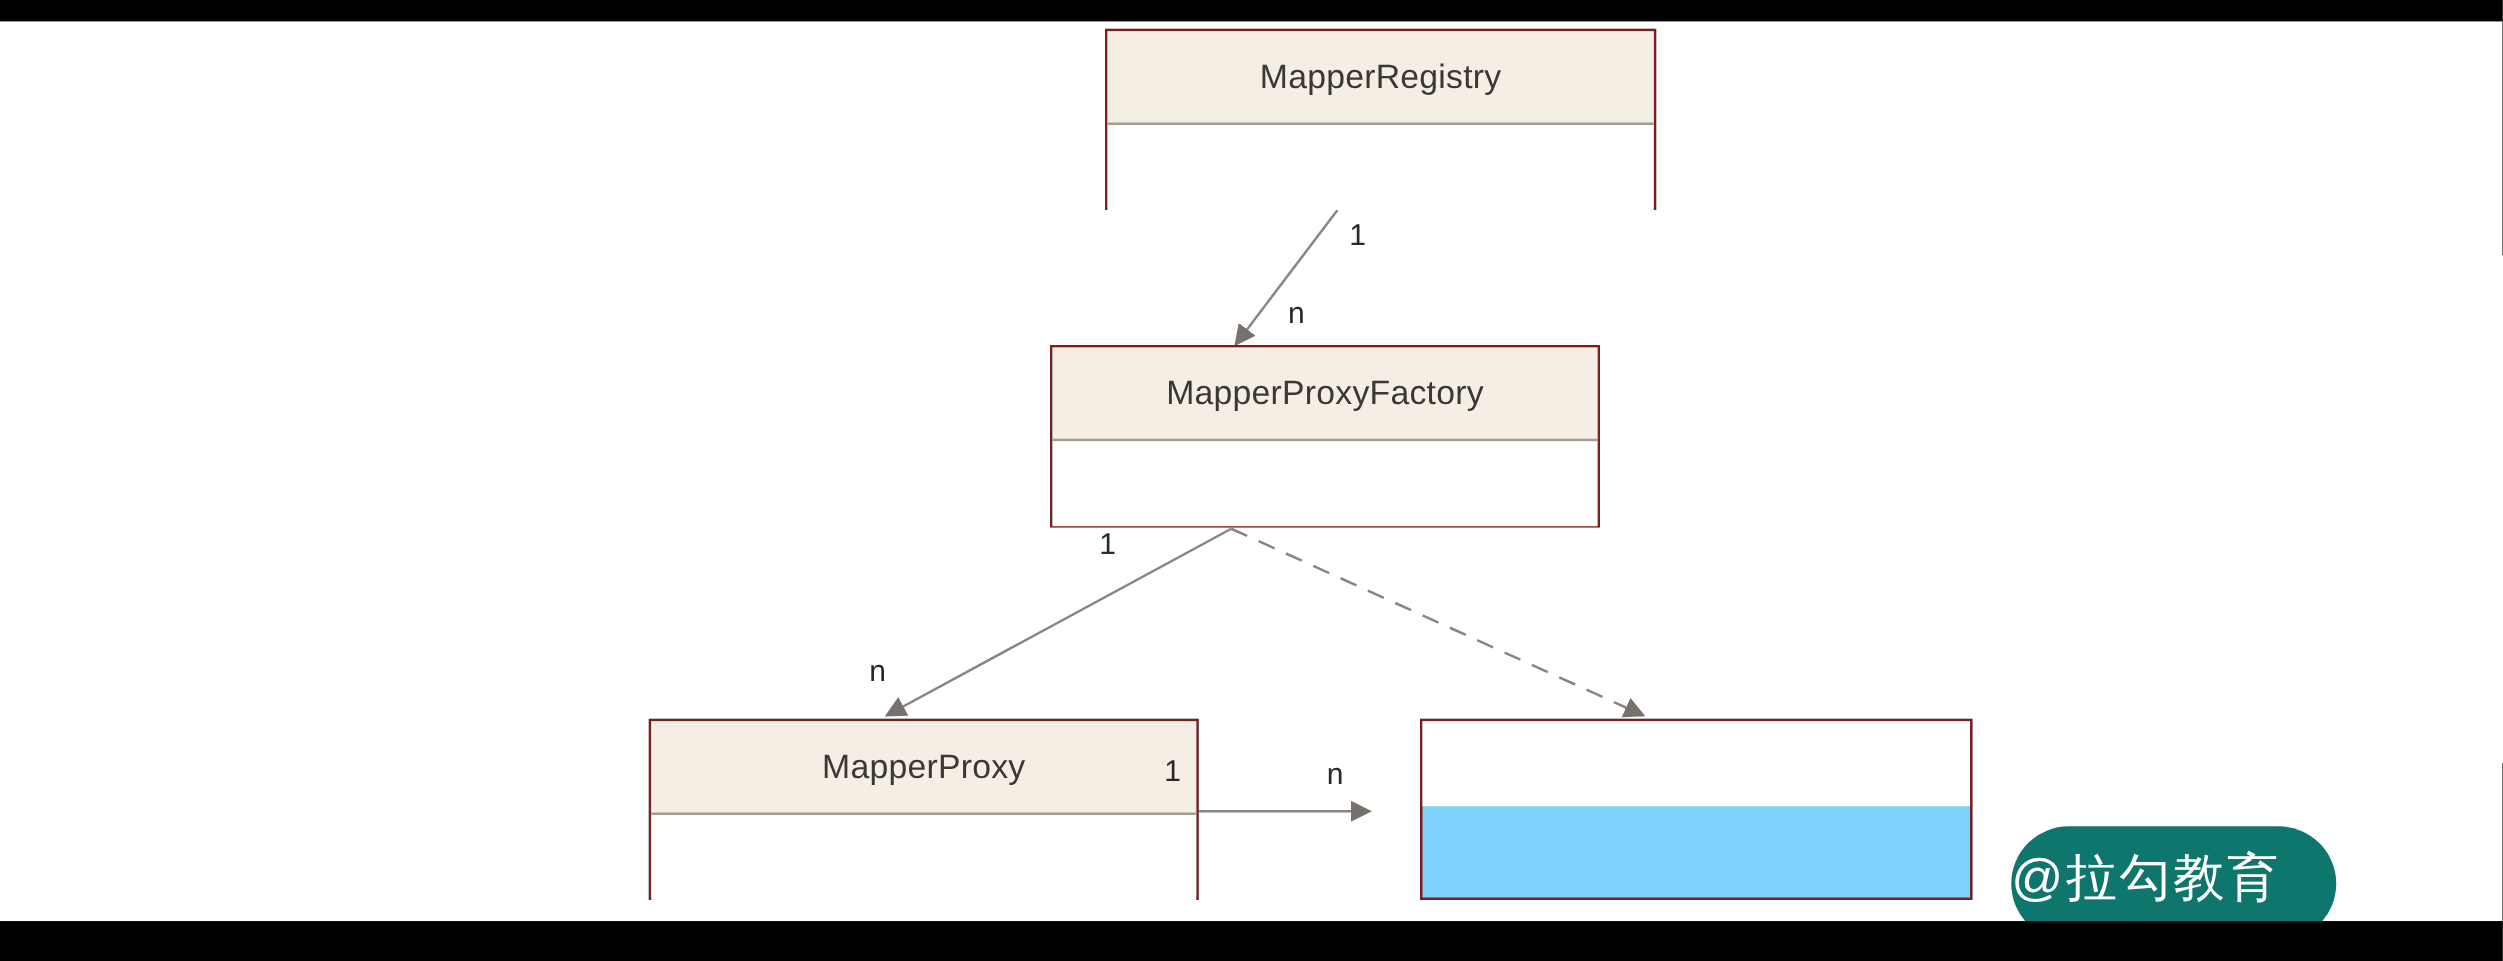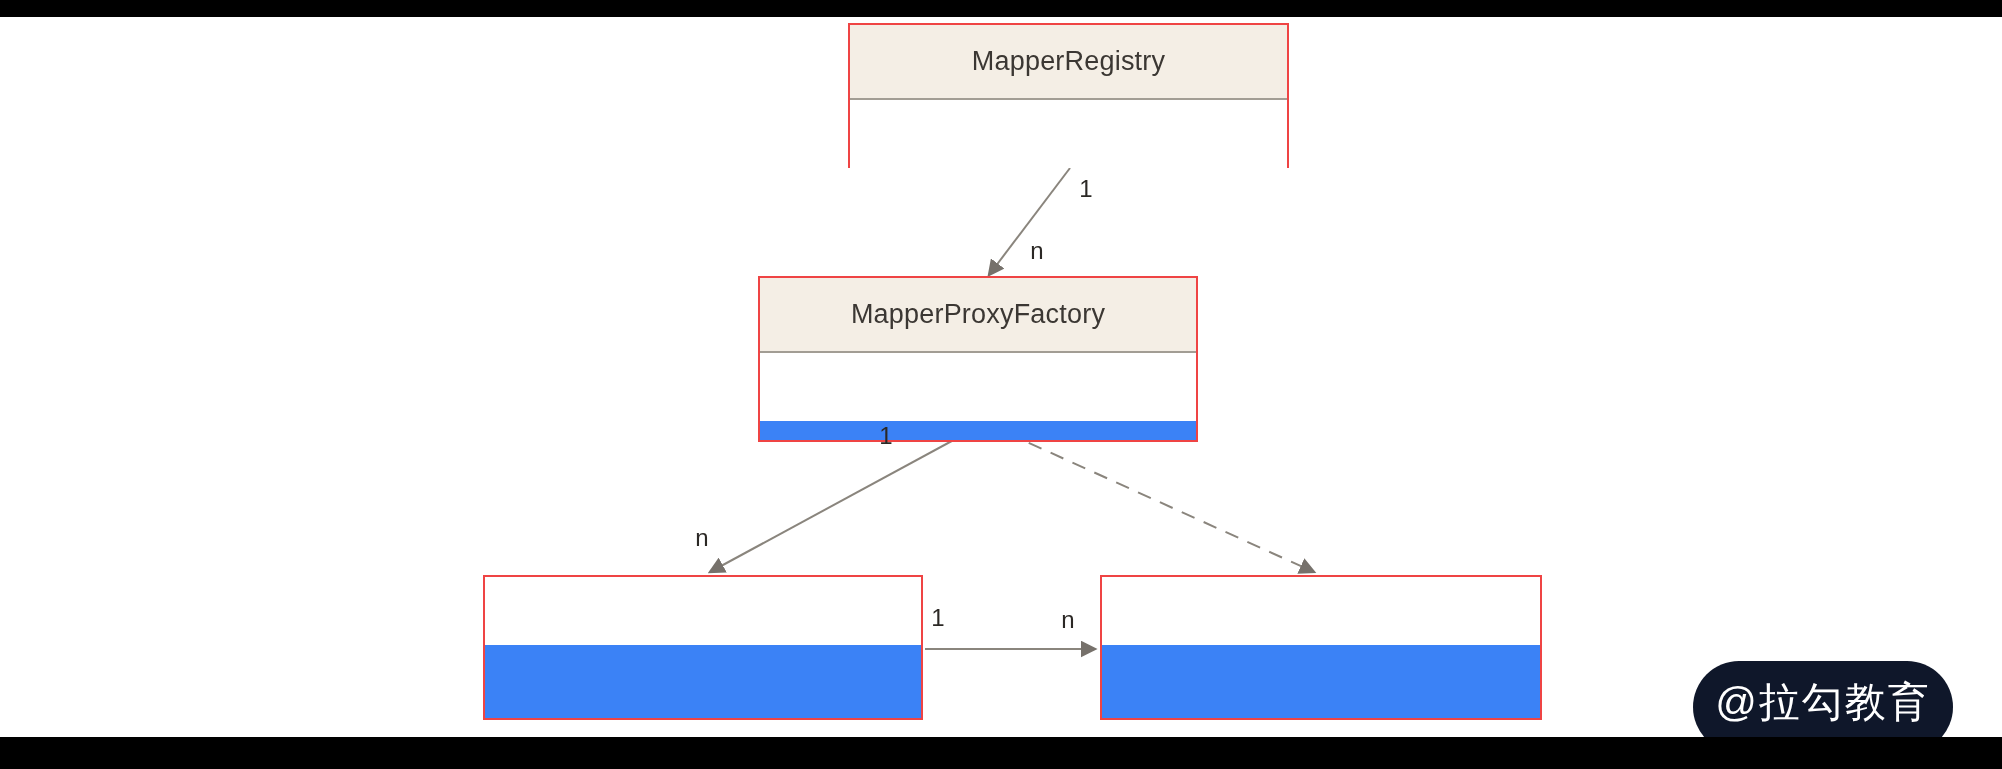--- a/index.html
+++ b/index.html
@@ -23,22 +23,23 @@
   }
   .connector-svg {
     position: absolute;
     left: 0;
     top: 0;
     pointer-events: none;
   }
   .uml-class {
     position: absolute;
     box-sizing: border-box;
-    border: 2px solid #ef4444;
-    background: #3b82f6;
+    border: 2px solid #7f1d1d;
+    background: #7dd3fc;
+    margin-left: 36px;
   }
   .uml-class .hdr {
     box-sizing: border-box;
     height: 75px;
     border-bottom: 2px solid #a29d94;
     background: #f4eee5;
     display: flex;
     align-items: center;
     justify-content: center;
     font-size: 27px;
@@ -53,29 +54,28 @@
   .mult {
     position: absolute;
     transform: translate(-50%, -50%);
     font-size: 24px;
     color: #2b2825;
     line-height: 1;
     white-space: nowrap;
   }
   .watermark {
     position: absolute;
-    left: 1693px;
+    left: 1609px;
     top: 644px;
     width: 260px;
     height: 92px;
     border-radius: 46px;
-    background: #0f172a;
+    background: #0f766e;
     display: flex;
     align-items: center;
-    justify-content: center;
     padding-bottom: 10px;
     box-sizing: border-box;
   }
   .watermark .wm-text {
     font-size: 41px;
     color: #ffffff;
     letter-spacing: 2px;
     white-space: nowrap;
   }
   .letterbox {
@@ -102,26 +102,27 @@
     <line x1="985" y1="406" x2="710" y2="555" stroke="#8a857d" stroke-width="2" marker-end="url(#arrow)"></line>
     <line x1="985" y1="406" x2="1314" y2="555" stroke="#8a857d" stroke-width="2" stroke-dasharray="14 10" marker-end="url(#arrow)"></line>
     <line x1="925" y1="632" x2="1095" y2="632" stroke="#8a857d" stroke-width="2" marker-end="url(#arrow)"></line>
   </svg>
 
   <div class="uml-class" style="left:848px; top:6px; width:441px; height:145px">
     <div class="hdr">MapperRegistry</div>
     <div class="bdy"></div>
   </div>
 
-  <div class="uml-class" style="left:758px; top:259px; width:440px; height:166px">
+  <div class="uml-class" style="left:804px; top:259px; width:440px; height:146px">
     <div class="hdr">MapperProxyFactory</div>
     <div class="bdy"></div>
   </div>
 
   <div class="uml-class" style="left:483px; top:558px; width:440px; height:145px">
+    <div class="hdr">MapperProxy</div>
     <div class="bdy"></div>
   </div>
 
   <div class="uml-class" style="left:1100px; top:558px; width:442px; height:145px">
     <div class="bdy"></div>
   </div>
 
   <span class="mult" style="left:1086px; top:172px">1</span>
   <span class="mult" style="left:1037px; top:234px">n</span>
 

